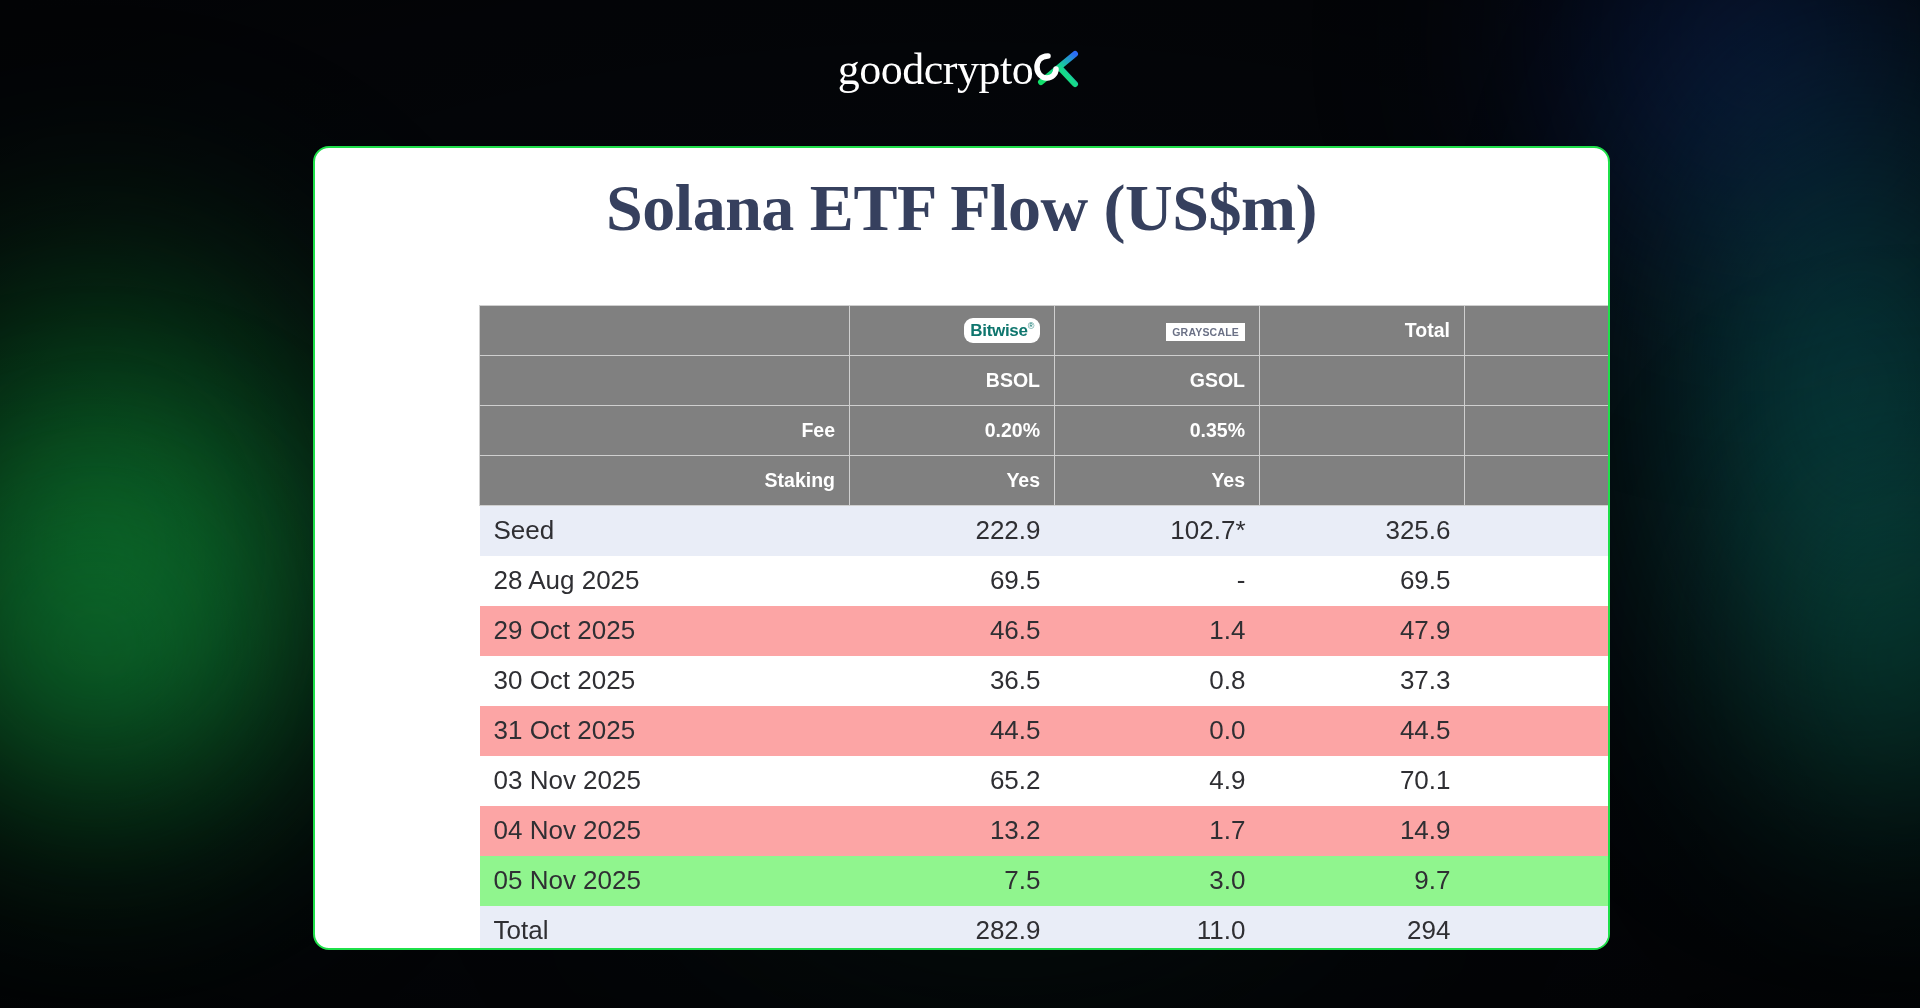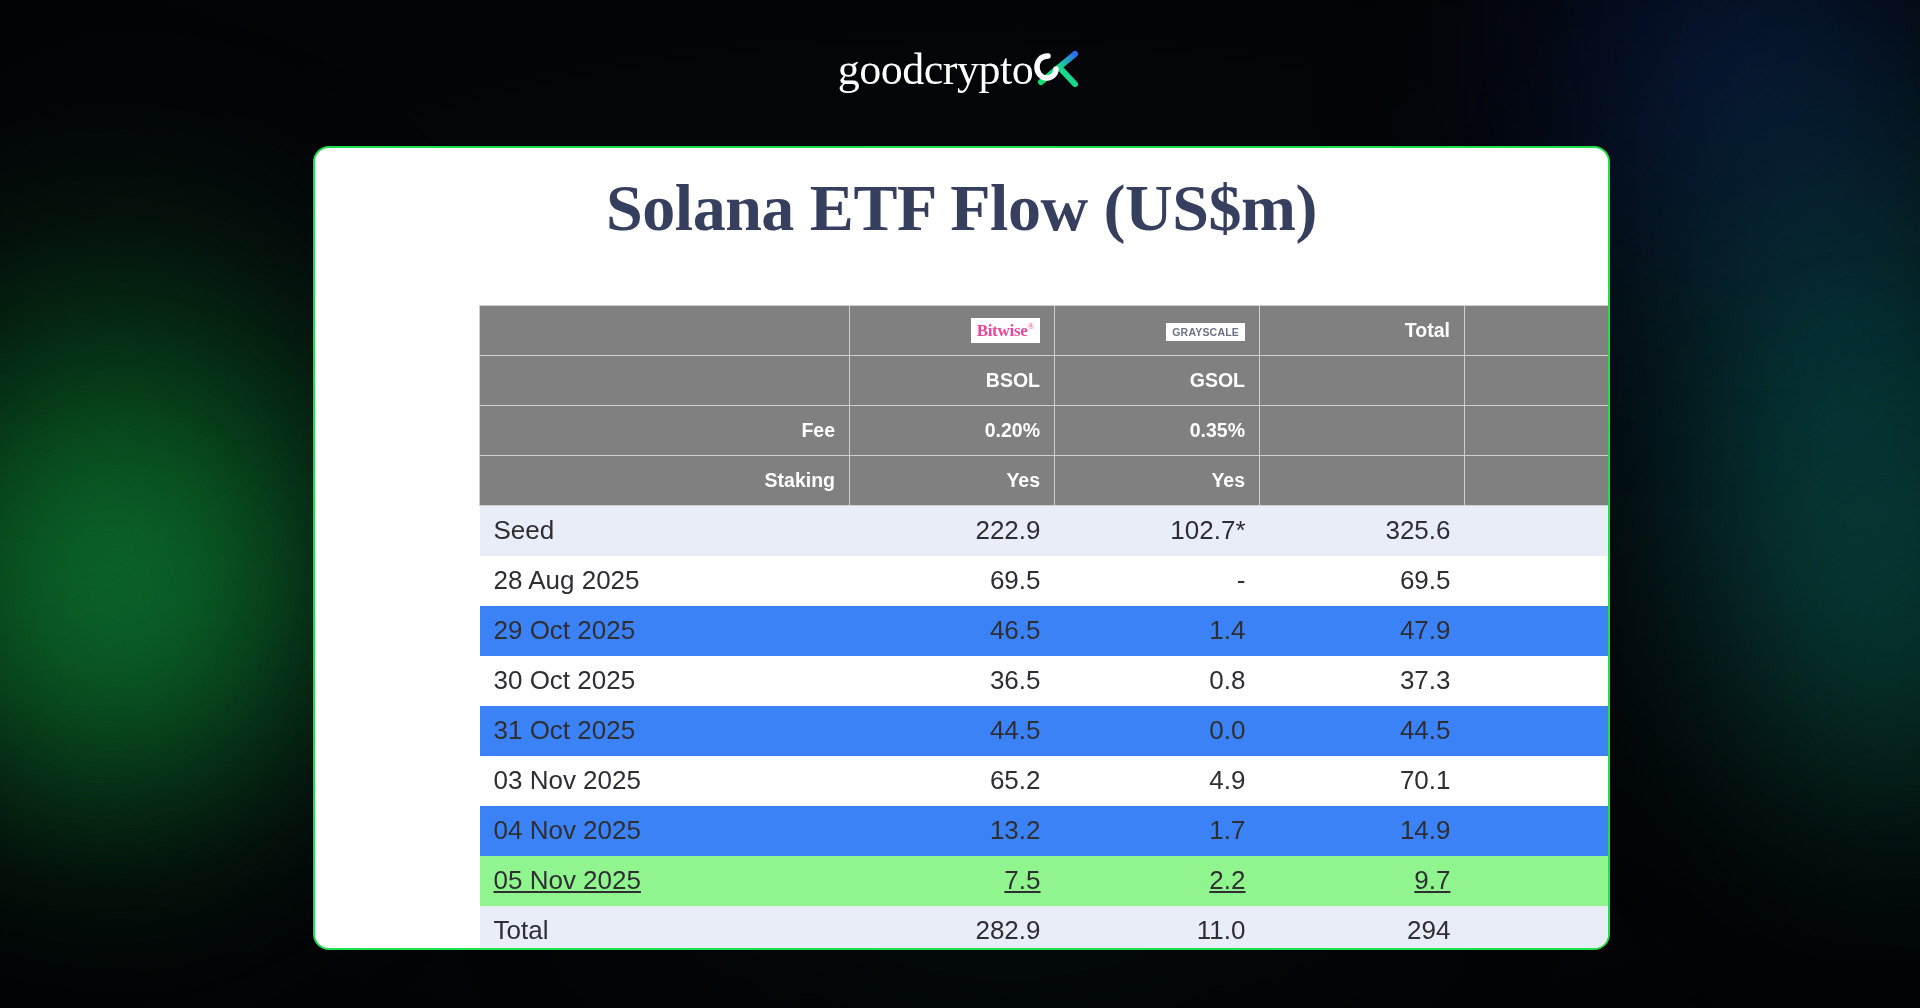--- a/index.html
+++ b/index.html
@@ -117,25 +117,26 @@
   .hdr td.lbl { text-align:right; }
 
   .fund-badge {
     display:inline-block;
     background:#ffffff;
     padding:4px 6px;
     line-height:1;
     vertical-align:middle;
   }
   .badge-bitwise {
-    font-family:Liberation Serif, serif;
+    font-family:Liberation Sans, sans-serif;
     font-weight:bold;
     font-size:17px;
-    color:#ec4899;
+    color:#0f766e;
     letter-spacing:-0.3px;
+    border-radius:9px;
   }
   .badge-bitwise sup { font-size:9px; vertical-align:super; font-weight:normal; }
   .badge-grayscale {
     font-family:"Liberation Sans", sans-serif;
     font-weight:bold;
     font-size:10.5px;
     color:#6b7186;
     letter-spacing:0.2px;
   }
   .badge-cell { text-align:right; }
@@ -143,22 +144,22 @@
   
   tbody.body td {
     color:#2f2f33;
     font-size:26px;
     border:none;
   }
   tbody.body td.lbl { text-align:left; }
   tbody.body td.num { text-align:right; }
   tr.alt-blue td   { background:#e9edf7; }
   tr.alt-white td  { background:#ffffff; }
-  tr.alt-grey td   { background:#3b82f6; }
-  tr.hl td         { background:#90f58e;text-decoration:underline; }
+  tr.alt-grey td   { background:#fca5a5; }
+  tr.hl td         { background:#90f58e; }
 </style>
 </head>
 <body>
 
 <div id="bg">
   <div class="glow g-green-left"></div>
   <div class="glow g-green-left2"></div>
   <div class="glow g-blue-top"></div>
   <div class="glow g-teal-right"></div>
   <div class="glow g-teal-right2"></div>
@@ -282,21 +283,21 @@
           <tr class="alt-grey">
             <td class="lbl">04 Nov 2025</td>
             <td class="num">13.2</td>
             <td class="num">1.7</td>
             <td class="num">14.9</td>
             <td></td>
           </tr>
           <tr class="hl">
             <td class="lbl">05 Nov 2025</td>
             <td class="num">7.5</td>
-            <td class="num">2.2</td>
+            <td class="num">3.0</td>
             <td class="num">9.7</td>
             <td></td>
           </tr>
           <tr class="alt-blue">
             <td class="lbl">Total</td>
             <td class="num">282.9</td>
             <td class="num">11.0</td>
             <td class="num">294</td>
             <td></td>
           </tr>

